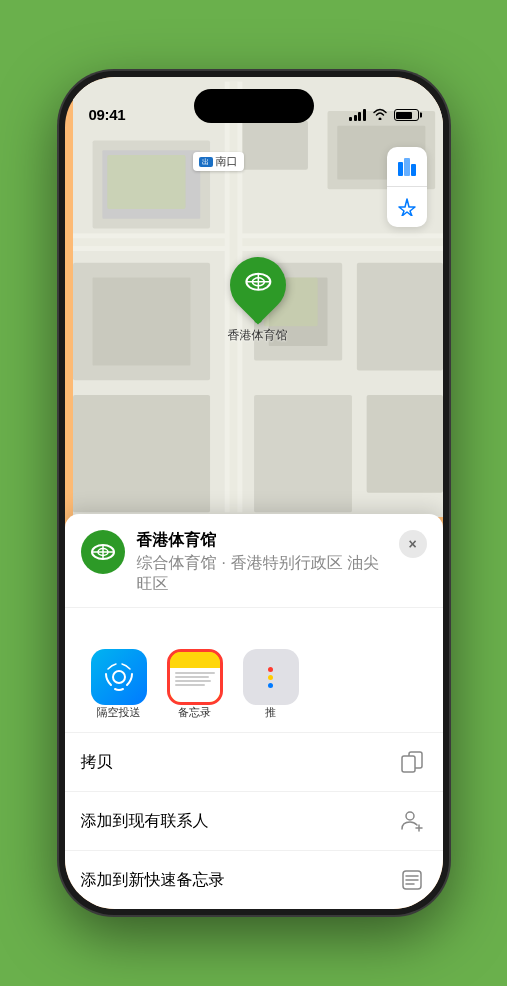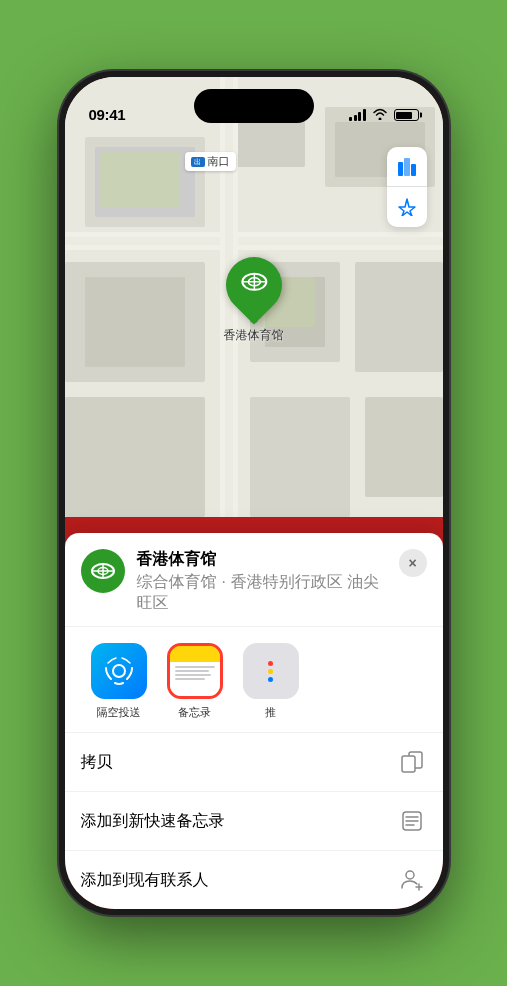--- a/index.html
+++ b/index.html
@@ -25,21 +25,21 @@
     }
 
     .phone-screen {
       position: absolute;
       top: 6px;
       left: 6px;
       right: 6px;
       bottom: 6px;
       border-radius: 50px;
       overflow: hidden;
-      background: #b91c1c;
+      background: #fdba74;
     }
 
     
     .dynamic-island {
       position: absolute;
       top: 12px;
       left: 50%;
       transform: translateX(-50%);
       width: 120px;
       height: 34px;
@@ -120,21 +120,21 @@
       width: 80%;
       height: 100%;
       background: #000;
       border-radius: 1px;
     }
 
     
     .map-area {
       position: absolute;
       top: 0;
-      left: 0;
+      left: 8px;
       right: 0;
       height: 440px;
       background: #e8e8df;
       overflow: hidden;
     }
 
     
     .map-svg {
       width: 100%;
       height: 100%;
@@ -314,23 +314,23 @@
       display: flex;
       gap: 0;
       overflow-x: auto;
       padding-left: 16px;
     }
 
     .share-item {
       display: flex;
       flex-direction: column;
       align-items: center;
-      gap: 6px;
       min-width: 76px;
       cursor: pointer;
+      margin-top: 25px;
     }
 
     .share-icon {
       width: 56px;
       height: 56px;
       border-radius: 14px;
       display: flex;
       align-items: center;
       justify-content: center;
       font-size: 28px;
@@ -591,44 +591,44 @@
           <div class="action-icon">
             <svg width="22" height="22" viewBox="0 0 22 22" fill="none">
               <rect x="8" y="1" width="13" height="16" rx="2" stroke="#888" stroke-width="1.5" fill="none"></rect>
               <rect x="1" y="5" width="13" height="16" rx="2" stroke="#888" stroke-width="1.5" fill="white"></rect>
             </svg>
           </div>
         </div>
 
 
         <div class="action-item">
-          <span class="action-label">添加到新快速备忘录</span>
-          <div class="action-icon">
-            <svg width="22" height="22" viewBox="0 0 22 22" fill="none">
-              <rect x="2" y="2" width="18" height="18" rx="3" stroke="#888" stroke-width="1.5" fill="none"></rect>
-              <line x1="5" y1="7" x2="17" y2="7" stroke="#888" stroke-width="1.5" stroke-linecap="round"></line>
-              <line x1="5" y1="11" x2="17" y2="11" stroke="#888" stroke-width="1.5" stroke-linecap="round"></line>
-              <line x1="5" y1="15" x2="13" y2="15" stroke="#888" stroke-width="1.5" stroke-linecap="round"></line>
-            </svg>
-          </div>
-        </div>
-
-        <div class="action-item">
           <span class="action-label">添加到现有联系人</span>
           <div class="action-icon">
             <svg width="24" height="24" viewBox="0 0 24 24" fill="none">
               <circle cx="10" cy="7" r="4" stroke="#888" stroke-width="1.5" fill="none"></circle>
               <path d="M2 20 C2 15 5 13 10 13 C13 13 15 14 17 16" stroke="#888" stroke-width="1.5" fill="none" stroke-linecap="round"></path>
               <circle cx="19" cy="19" r="5" stroke="#888" stroke-width="0" fill="none"></circle>
               <line x1="19" y1="16" x2="19" y2="22" stroke="#888" stroke-width="1.5" stroke-linecap="round"></line>
               <line x1="16" y1="19" x2="22" y2="19" stroke="#888" stroke-width="1.5" stroke-linecap="round"></line>
             </svg>
           </div>
         </div>
 
+        <div class="action-item">
+          <span class="action-label">添加到新快速备忘录</span>
+          <div class="action-icon">
+            <svg width="22" height="22" viewBox="0 0 22 22" fill="none">
+              <rect x="2" y="2" width="18" height="18" rx="3" stroke="#888" stroke-width="1.5" fill="none"></rect>
+              <line x1="5" y1="7" x2="17" y2="7" stroke="#888" stroke-width="1.5" stroke-linecap="round"></line>
+              <line x1="5" y1="11" x2="17" y2="11" stroke="#888" stroke-width="1.5" stroke-linecap="round"></line>
+              <line x1="5" y1="15" x2="13" y2="15" stroke="#888" stroke-width="1.5" stroke-linecap="round"></line>
+            </svg>
+          </div>
+        </div>
+
 
       </div>
 
     </div>
 
     <div class="home-indicator"></div>
 
   </div>
 </div>
 

